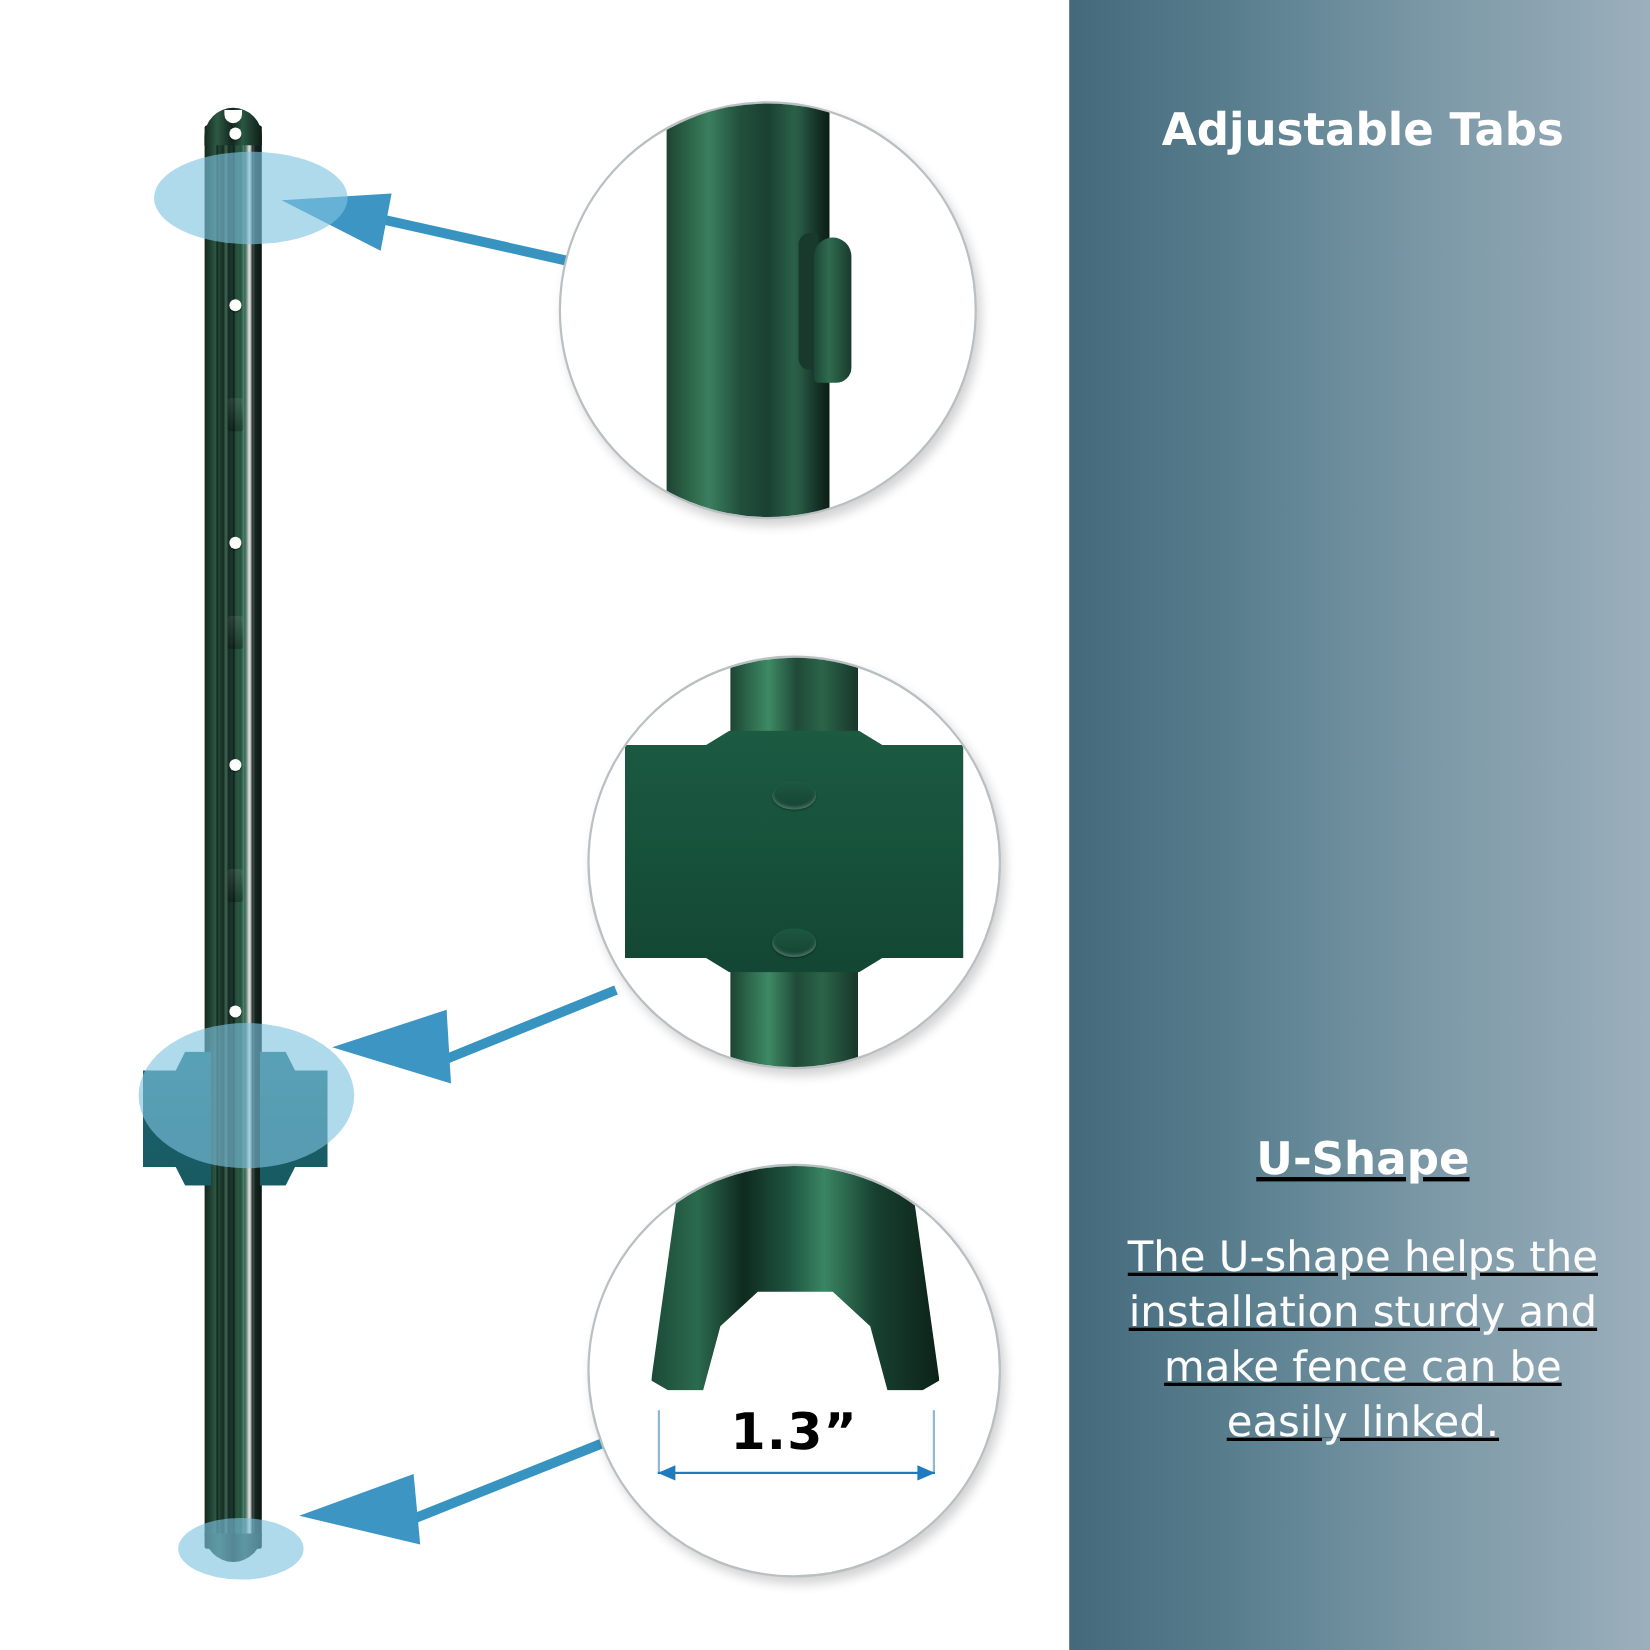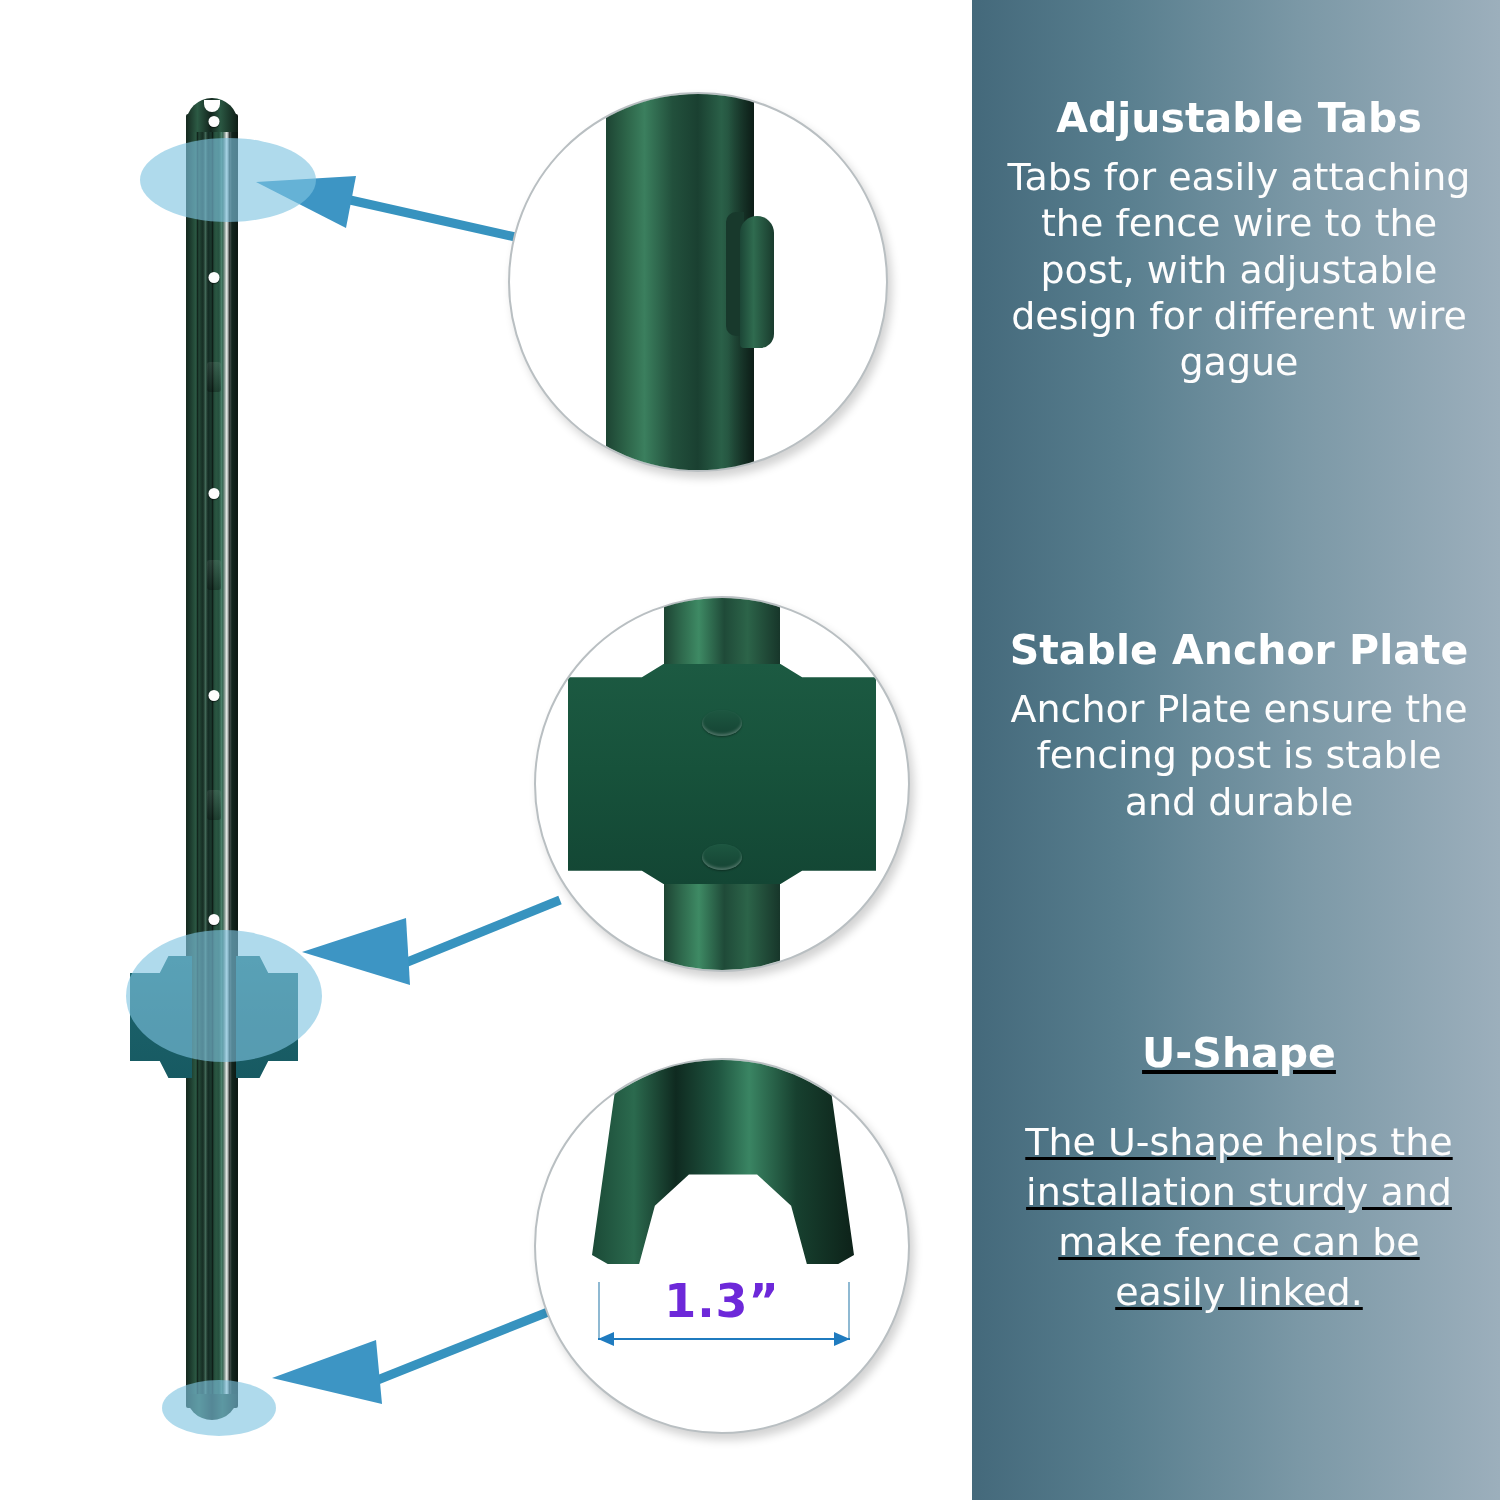--- a/index.html
+++ b/index.html
@@ -248,21 +248,21 @@
     border-top: 7px solid transparent;
     border-bottom: 7px solid transparent;
   }
   .dim-arrow.l { left: 62px;  border-right: 16px solid #1f7bbf; }
   .dim-arrow.r { right: 58px; border-left: 16px solid #1f7bbf; }
   .dim-label {
     position: absolute;
     left: 0; right: 0;
     bottom: 104px;
     text-align: center;
-    color: #6d28d9;
+    color: #000000;
     font-weight: bold;
     font-size: 46px;
     font-family: "DejaVu Sans", sans-serif;
     letter-spacing: 1px;
   }
 
   
   #text-panel {
     position: absolute;
     left: 972px; top: 0;
@@ -373,27 +373,22 @@
       <div class="dim-arrow r"></div>
       <div class="dim-label">1.3”</div>
     </div>
 
   </div>
 
   <div id="text-panel">
 
     <div class="feature-block" id="block-tabs">
       <h2 class="feature-title">Adjustable Tabs</h2>
-      <p class="feature-body">Tabs for easily attaching the fence wire to the post, with adjustable design for different wire gague</p>
-    </div>
-
-    <div class="feature-block" id="block-anchor">
-      <h2 class="feature-title">Stable Anchor Plate</h2>
-      <p class="feature-body">Anchor Plate ensure the fencing post is stable and durable</p>
-    </div>
+    </div>
+
 
     <div class="feature-block" id="block-ushape">
       <h2 class="feature-title">U-Shape</h2>
       <p class="feature-body">The U-shape helps the installation sturdy and make fence can be easily linked.</p>
     </div>
 
   </div>
 
 </div>
 

